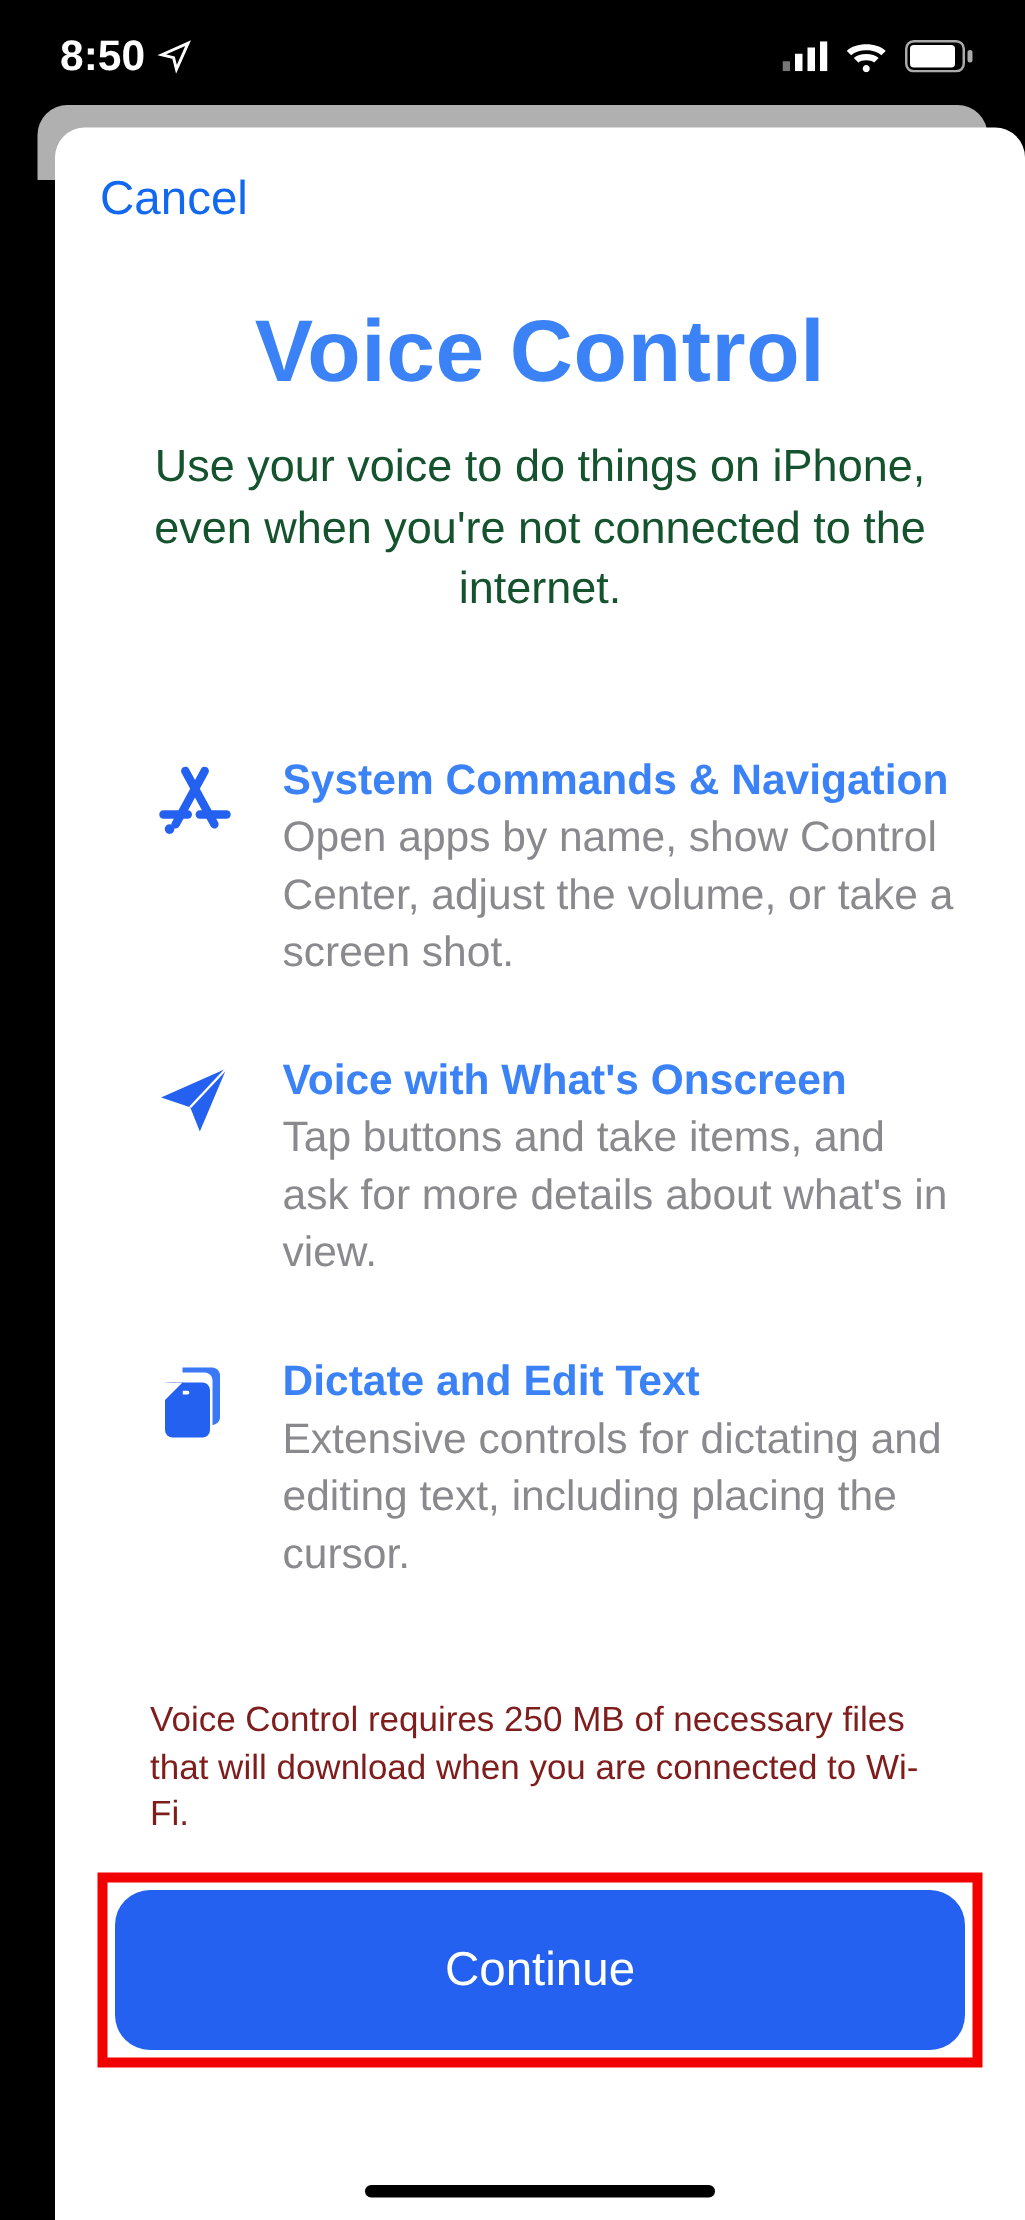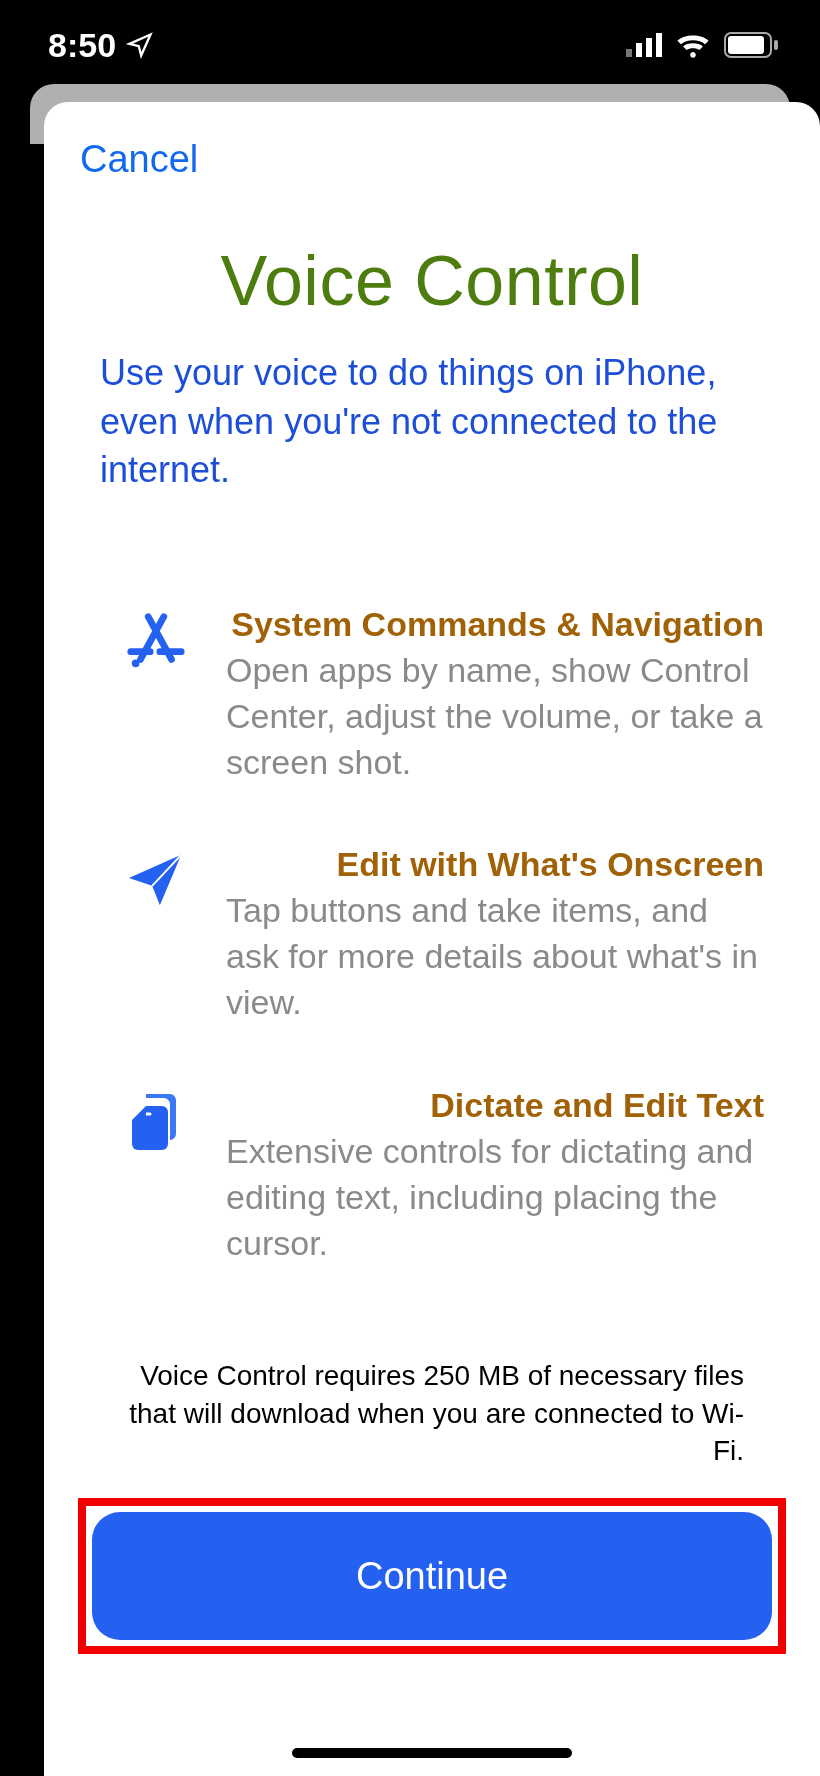--- a/index.html
+++ b/index.html
@@ -13,31 +13,31 @@
   .status-right svg { display:block; }
 
   
   .bg-sheet { position:absolute; top:84px; left:30px; right:30px; height:60px; background:#b0b0b0; border-radius:24px 24px 0 0; }
 
   
   .sheet { position:absolute; top:102px; left:0; right:0; bottom:0; background:#fff; border-radius:24px 24px 0 0; padding: 36px 36px 0 36px; display:flex; flex-direction:column;margin-left:44px; }
 
   .cancel-btn { color:#1268ef; font-size:38px; font-weight:400; background:none; border:none; cursor:pointer; margin-bottom:60px; align-self:flex-start; }
 
-  .title { font-size:70px; font-weight:400; text-align:center; letter-spacing:0.5px; margin-bottom:28px; color:#4d7c0f; }
-  .subtitle { font-size:36px; line-height:1.35; color:#1d4ed8; padding:0 20px; margin-bottom:110px; }
+  .title { font-size:70px; font-weight:700; text-align:center; letter-spacing:0.5px; margin-bottom:28px; color:#3b82f6; }
+  .subtitle { font-size:36px; line-height:1.35; text-align:center; color:#14532d; padding:0 20px; margin-bottom:110px; }
 
   .features { padding-left:40px; padding-right:20px; }
   .feature { display:flex; align-items:flex-start; gap:34px; margin-bottom:60px; }
   .feature-icon { width:72px; flex:0 0 72px; display:flex; align-items:center; justify-content:center; margin-top:4px; color:#2461f0; }
   .feature-text { flex:1; }
-  .feature-title { font-size:34px; font-weight:600; color:#a16207; margin-bottom:4px;text-align:right; }
+  .feature-title { font-size:34px; font-weight:600; color:#3b82f6; margin-bottom:4px; }
   .feature-desc { font-size:34px; line-height:1.35; color:#8a8a8e; }
 
-  .footer-note { text-align:right; font-size:28px; line-height:1.35; color:#000000; padding:0 40px; margin-top:30px; margin-bottom:28px; }
+  .footer-note { text-align:left; font-size:28px; line-height:1.35; color:#7f1d1d; padding:0 40px; margin-top:30px; margin-bottom:28px; }
 
   .continue-wrap { border:8px solid #f20000; padding:6px 6px; margin: 0 -2px 84px -2px; }
   .continue-btn { width:100%; height:128px; background:#2461f0; border:none; border-radius:28px; color:#fff; font-size:38px; font-weight:400; cursor:pointer; }
 
   .home-indicator { position:absolute; bottom:18px; left:50%; transform:translateX(-50%); width:280px; height:10px; background:#000; border-radius:6px; }
 </style>
 </head>
 <body>
 
 <div class="status-bar">
@@ -96,21 +96,21 @@
     </div>
 
     <div class="feature">
       <div class="feature-icon">
         <svg width="62" height="62" viewBox="0 0 64 64">
           <path d="M4 30 L58 6 L36 58 L28 38 Z" fill="#2461f0"></path>
           <path d="M28 38 L58 6" stroke="#fff" stroke-width="2"></path>
         </svg>
       </div>
       <div class="feature-text">
-        <div class="feature-title">Edit with What's Onscreen</div>
+        <div class="feature-title">Voice with What's Onscreen</div>
         <div class="feature-desc">Tap buttons and take items, and ask for more details about what's in view.</div>
       </div>
     </div>
 
     <div class="feature">
       <div class="feature-icon">
         <svg width="64" height="64" viewBox="0 0 64 64">
           <rect x="8" y="16" width="36" height="44" rx="6" fill="#2461f0"></rect>
           <path d="M22 4 L46 4 C49 4 52 7 52 10 L52 44 C52 47 49 50 46 50 L46 14 C46 11 43 8 40 8 L22 8 Z" fill="#3a78f5"></path>
           <path d="M18 16 L18 24 L26 24" fill="none" stroke="#fff" stroke-width="3" stroke-linecap="round"></path>

